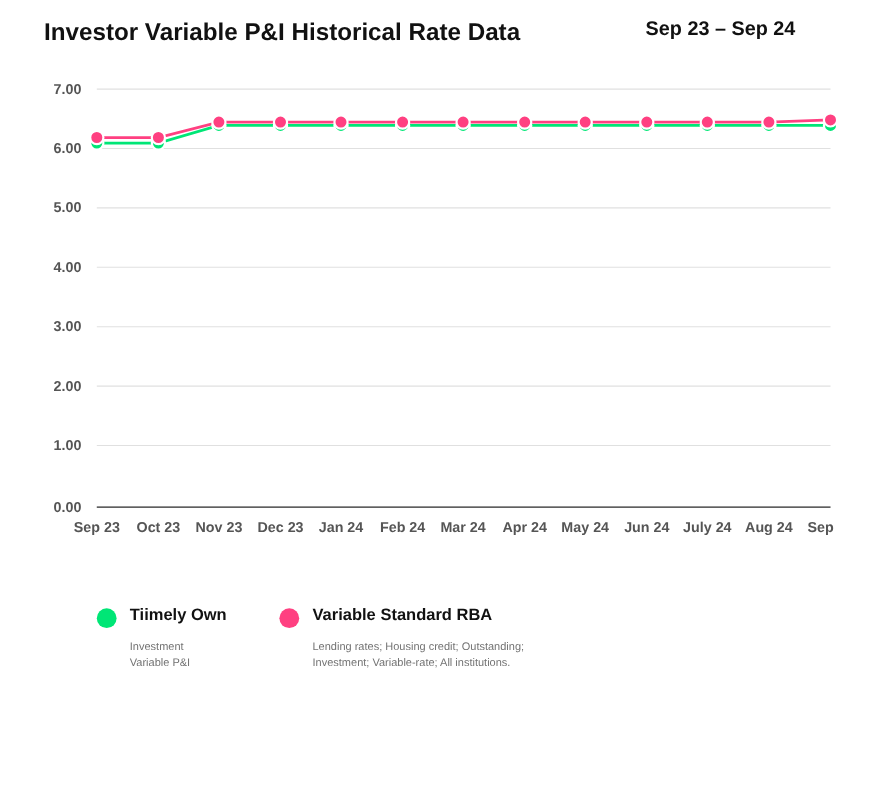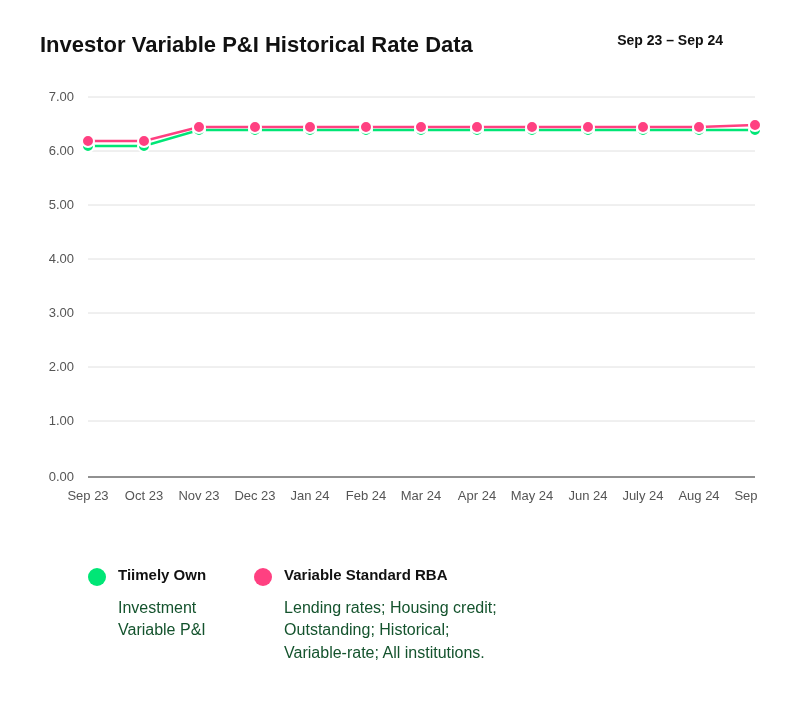--- a/index.html
+++ b/index.html
@@ -4,44 +4,45 @@
   <style>
     * { margin: 0; padding: 0; box-sizing: border-box; }
     body {
       font-family: -apple-system, BlinkMacSystemFont, 'Segoe UI', sans-serif;
       background: #fff;
       width: 800px;
       height: 715px;
       overflow: hidden;
     }
     .container {
-      padding: 32px 40px 24px 40px;
+      padding: 16px 40px 24px 40px;
       width: 763px;
       height: 715px;
     }
     .header {
       display: flex;
       justify-content: space-between;
       align-items: flex-start;
       margin-bottom: 24px;
     }
     .title {
       font-size: 22px;
       font-weight: 700;
       color: #111;
     }
     .date-range {
-      font-size: 14px;
+      font-size: 18px;
       font-weight: 700;
       color: #111;
       white-space: nowrap;
     }
     .chart-area {
       width: 100%;
       position: relative;
+      font-weight: bold;
     }
     .legend {
       display: flex;
       gap: 48px;
       margin-top: 20px;
       padding-left: 48px;
     }
     .legend-item {
       display: flex;
       align-items: flex-start;
@@ -58,22 +59,22 @@
       display: flex;
       flex-direction: column;
       gap: 14px;
     }
     .legend-label {
       font-size: 15px;
       font-weight: 700;
       color: #111;
     }
     .legend-desc {
-      font-size: 16px;
-      color: #14532d;
+      font-size: 10px;
+      color: #737373;
       line-height: 1.4;
       max-width: 220px;
     }
   </style>
 </head>
 <body>
 
 <div class="container">
   <div class="header">
     <span class="title">Investor Variable P&amp;I Historical Rate Data</span>
@@ -170,17 +171,17 @@
       <div class="legend-dot" style="background-color: #00E676;"></div>
       <div class="legend-text">
         <span class="legend-label">Tiimely Own</span>
         <span class="legend-desc">Investment<br>Variable P&amp;I</span>
       </div>
     </div>
     <div class="legend-item">
       <div class="legend-dot" style="background-color: #FF4081;"></div>
       <div class="legend-text">
         <span class="legend-label">Variable Standard RBA</span>
-        <span class="legend-desc">Lending rates; Housing credit; Outstanding; Historical; Variable-rate; All institutions.</span>
+        <span class="legend-desc">Lending rates; Housing credit; Outstanding; Investment; Variable-rate; All institutions.</span>
       </div>
     </div>
   </div>
 </div>
 
 </body></html>

